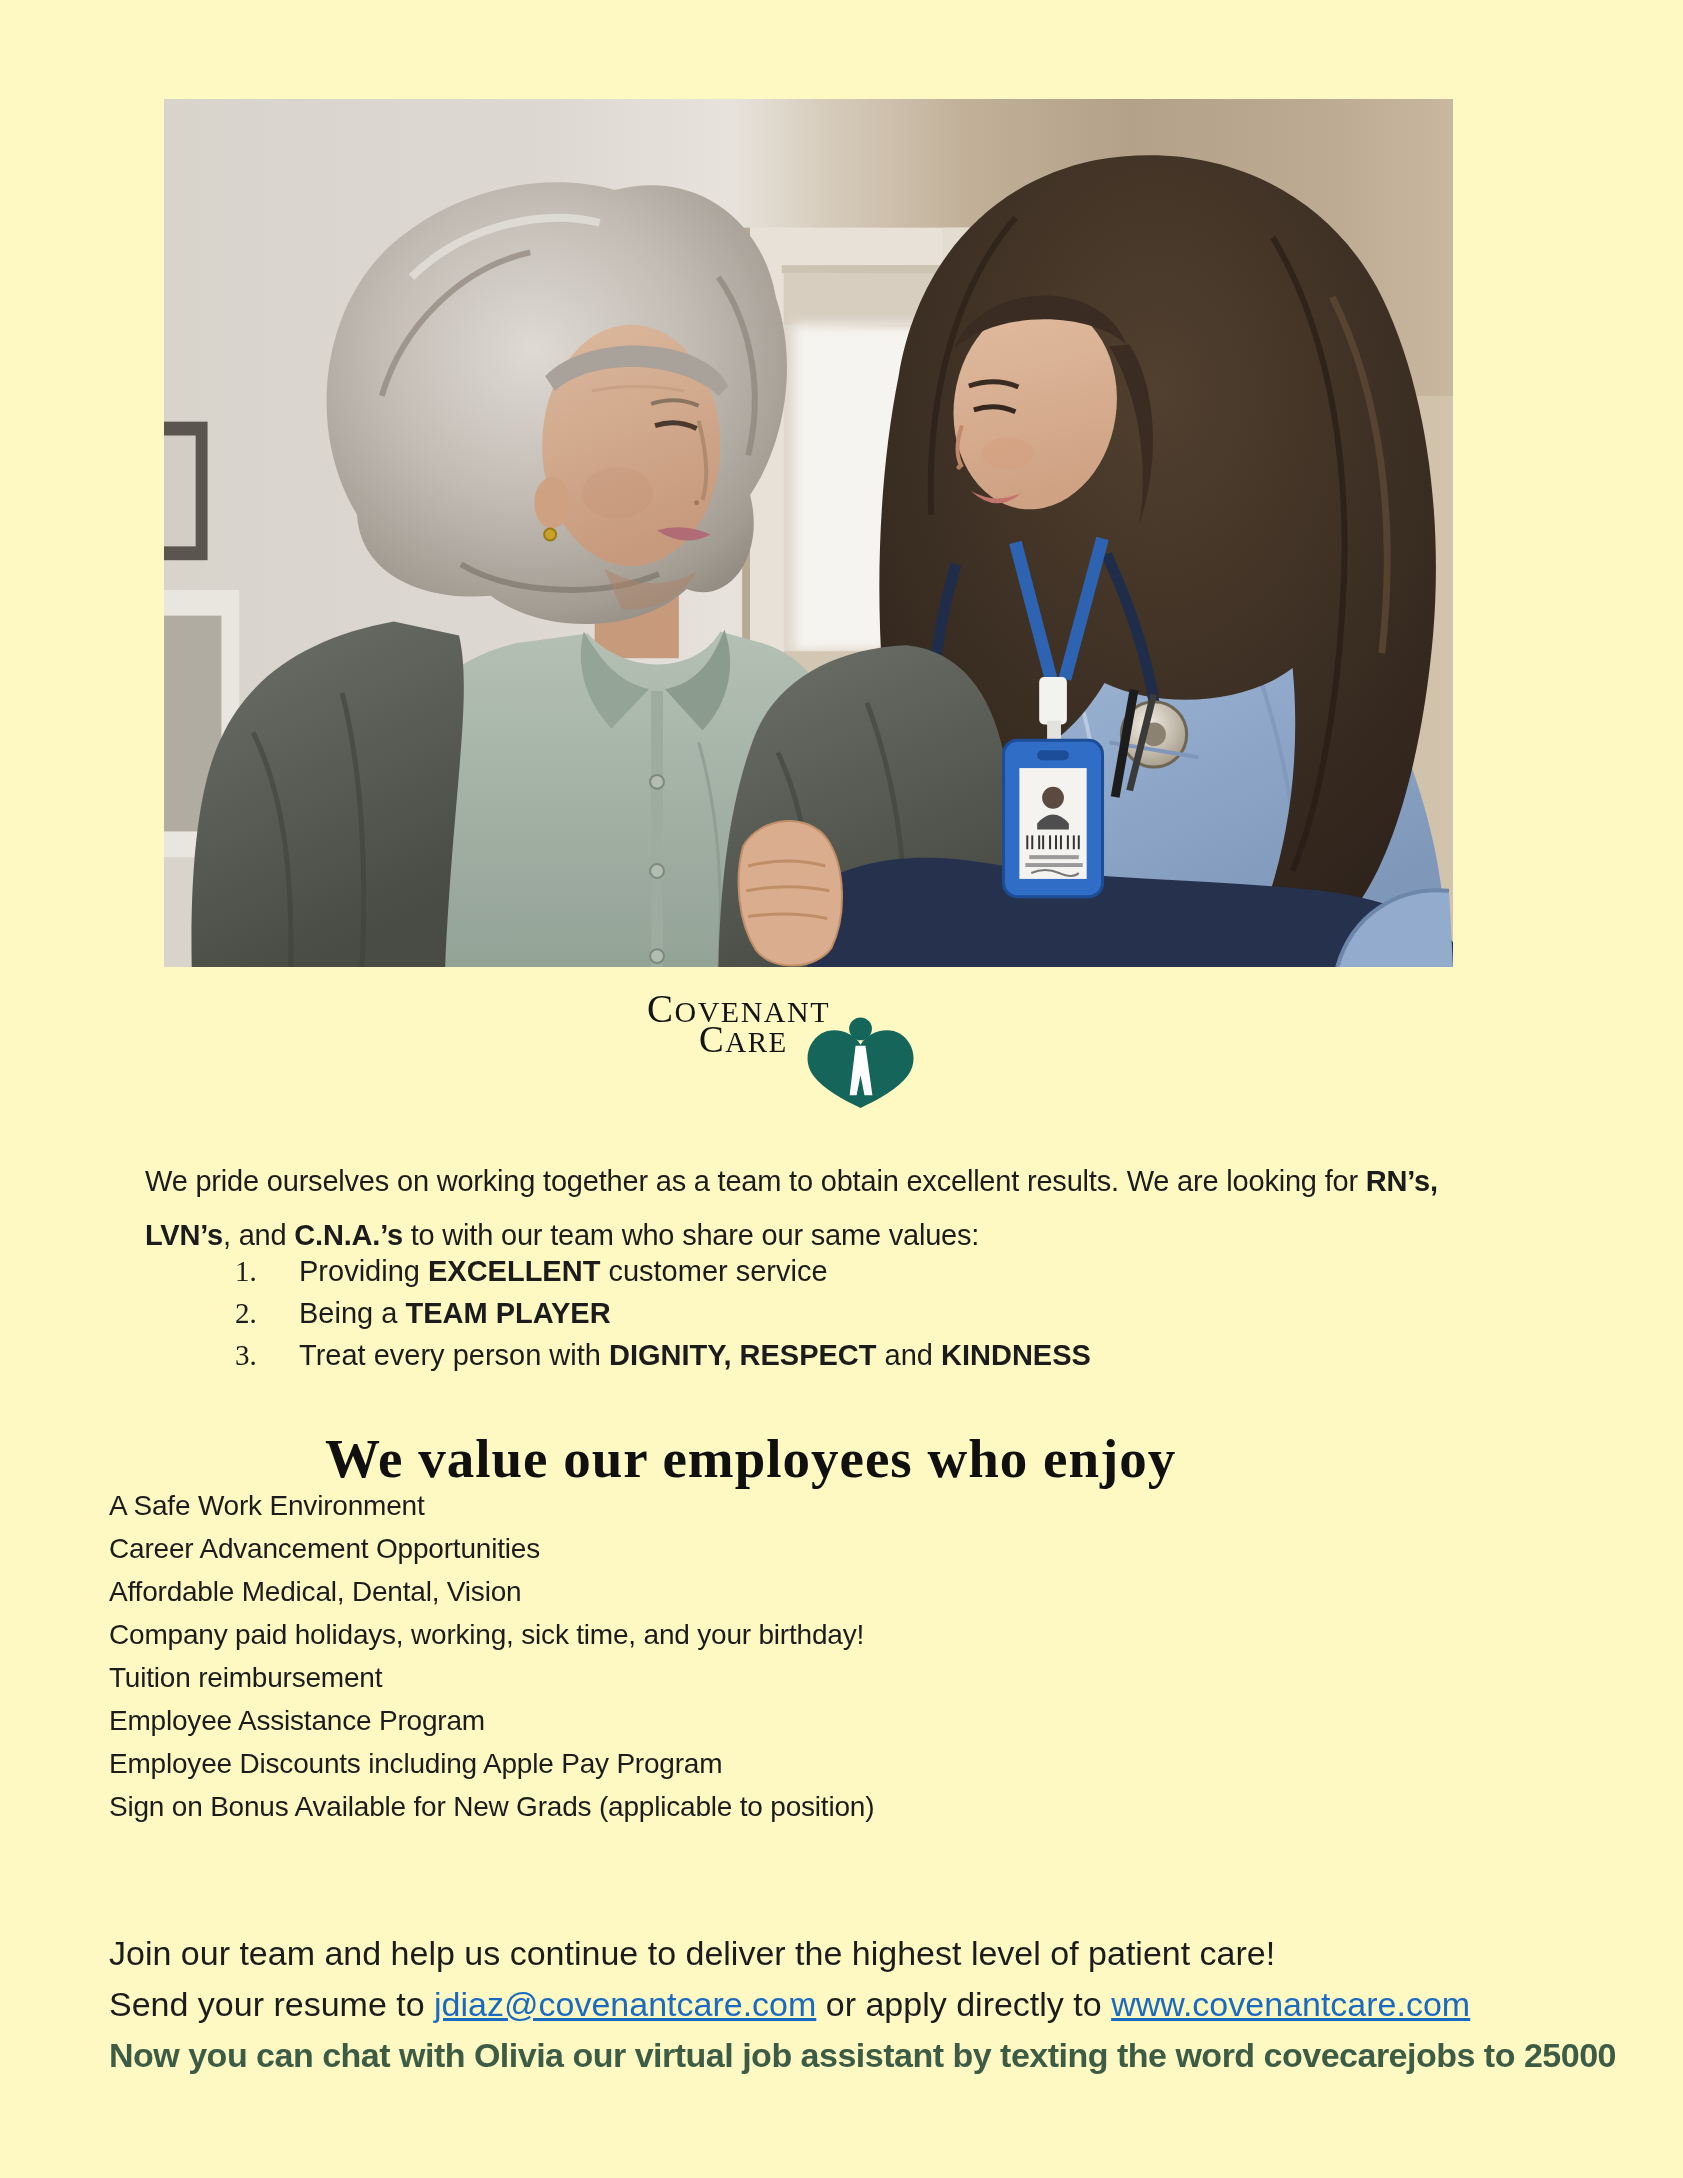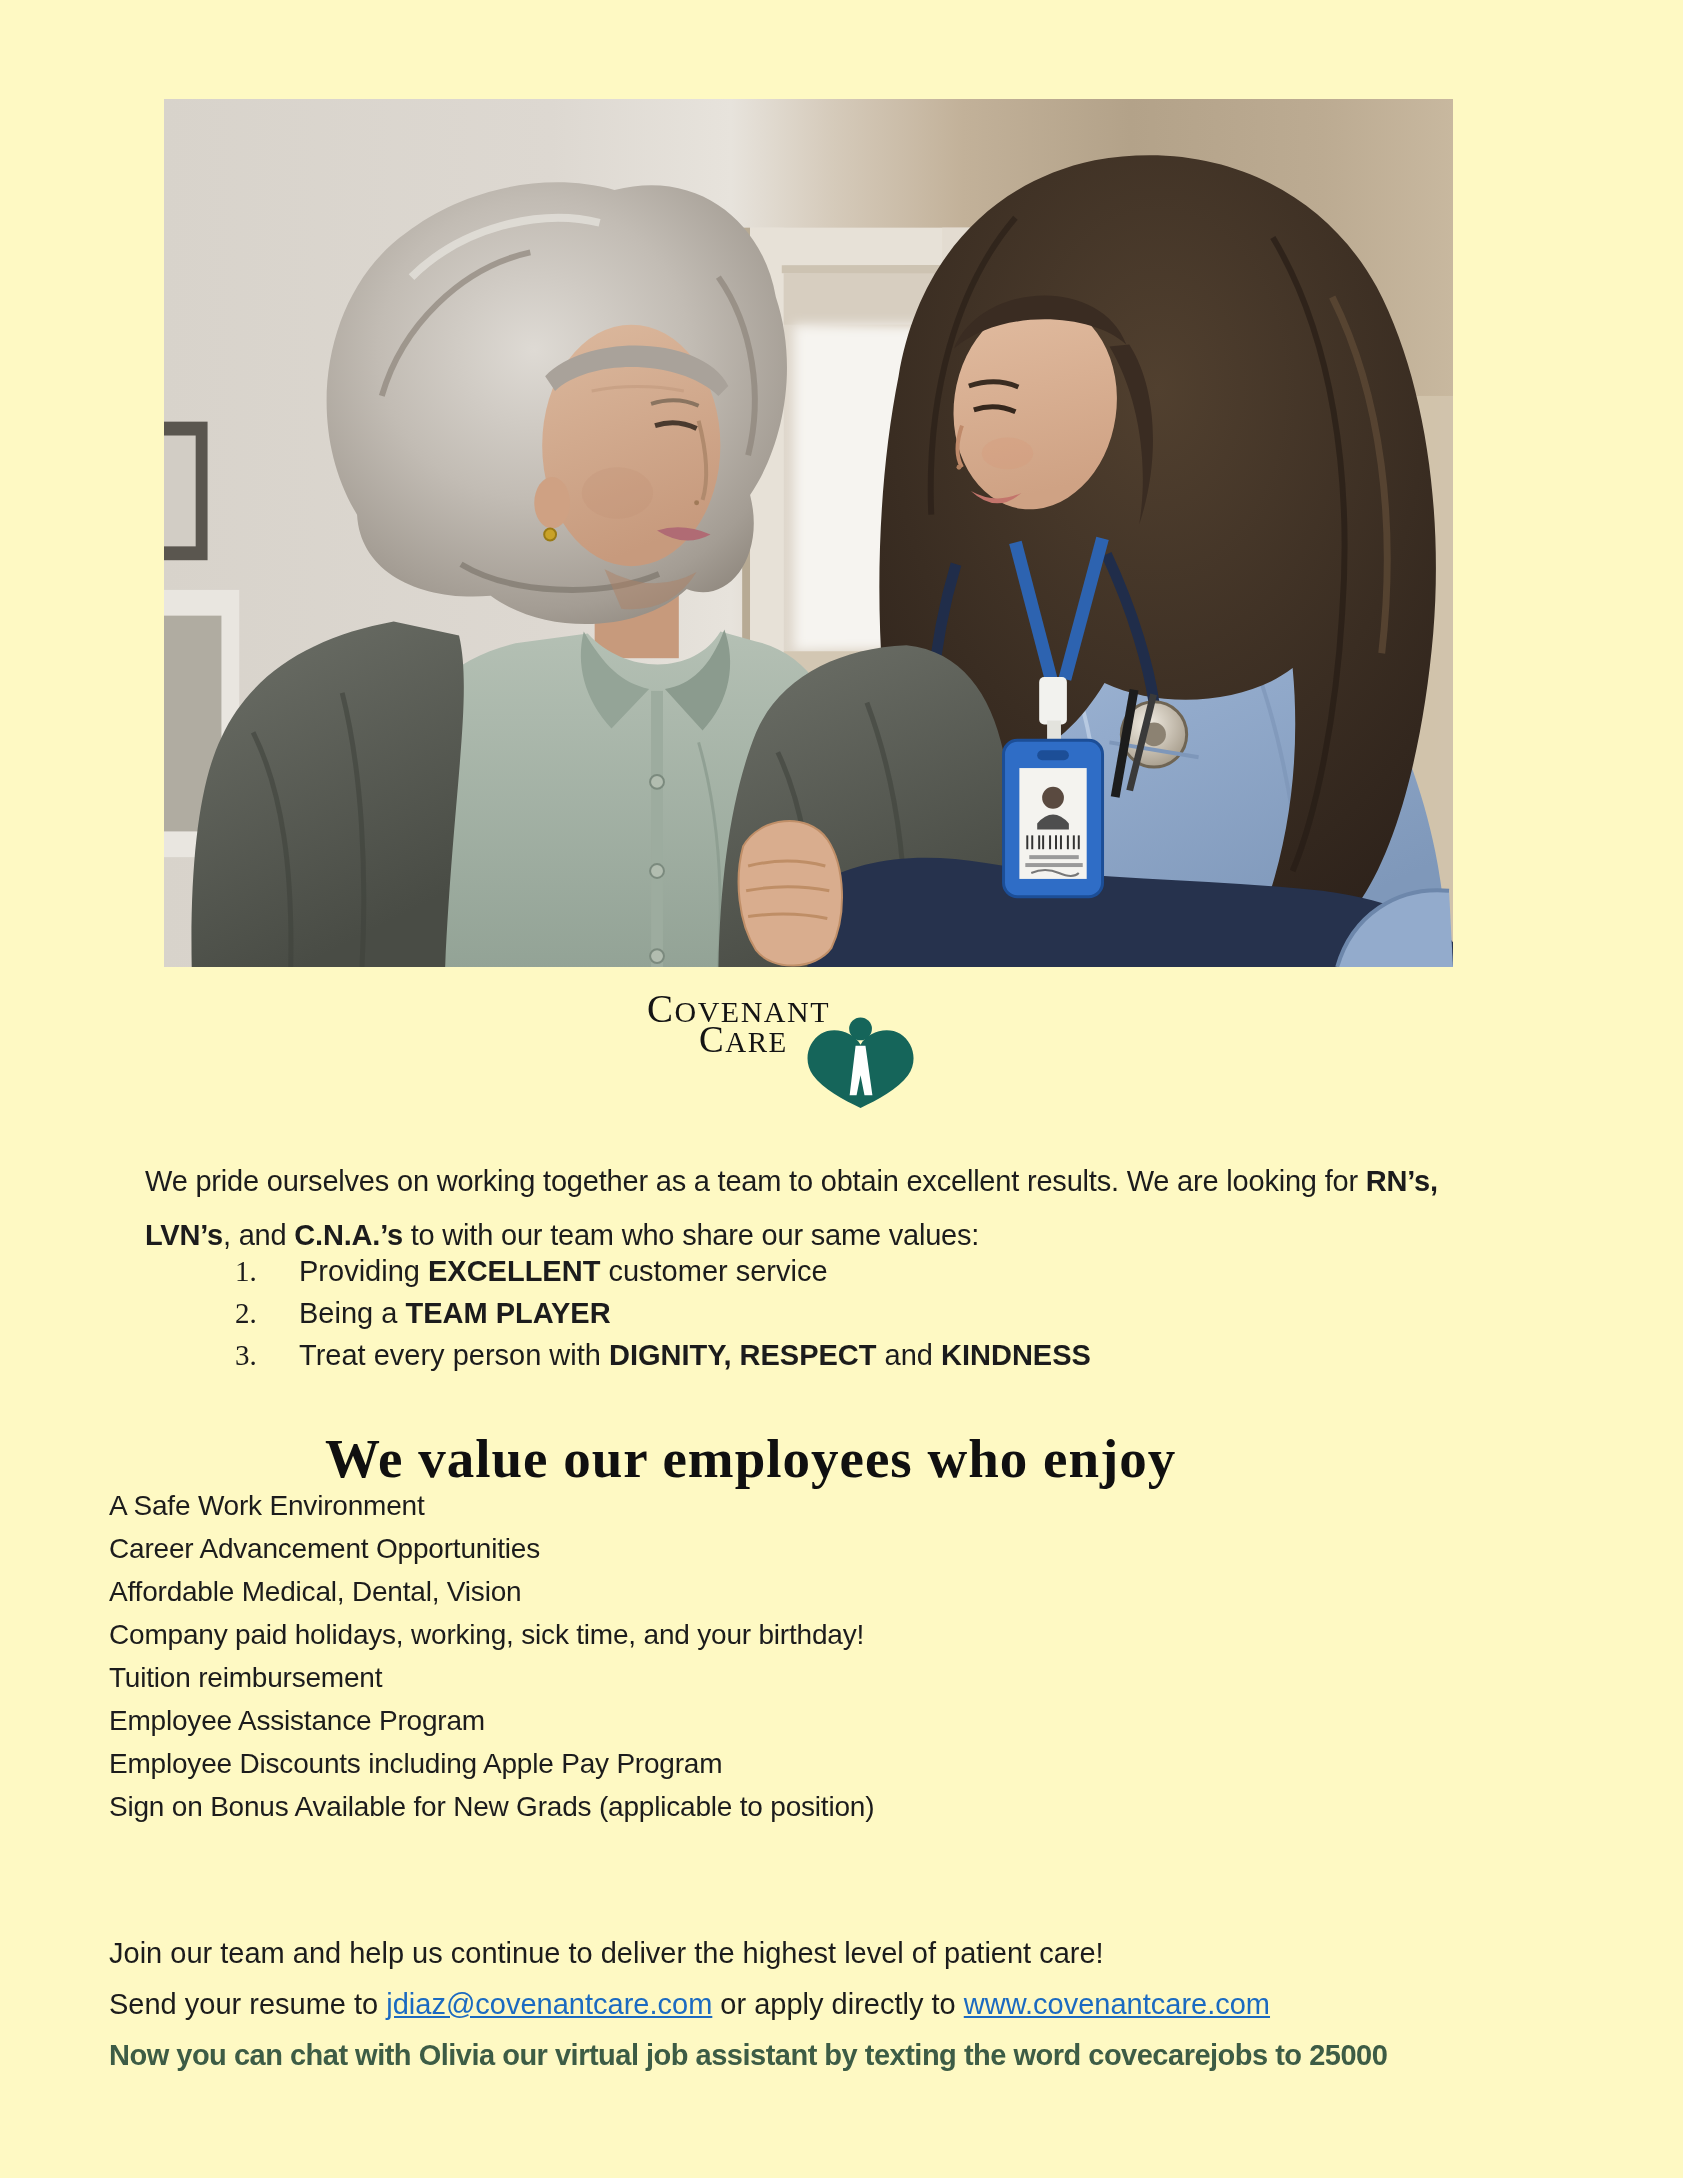--- a/index.html
+++ b/index.html
@@ -18,21 +18,21 @@
   .intro{position:absolute;left:109px;top:1154px;font-size:29px;line-height:54px;
          letter-spacing:-0.2px;white-space:nowrap;margin-left:36px;}
   .num-list{position:absolute;left:235px;top:1250px;font-size:29px;line-height:42px;}
   .num-item{display:flex;white-space:nowrap;}
   .num{font-family:"Liberation Serif",serif;width:64px;flex:0 0 64px;}
   .headline{position:absolute;left:325px;top:1427px;font-family:"Liberation Serif",serif;
             font-weight:700;font-size:55px;letter-spacing:1px;white-space:nowrap;color:#101010;}
   .benefits{position:absolute;left:109px;top:1484px;font-size:28px;font-weight:400;
             line-height:43px;letter-spacing:-0.2px;}
   .benefit{white-space:nowrap;}
-  .closing{position:absolute;left:109px;top:1928px;font-size:29px;line-height:51px;}
+  .closing{position:absolute;left:109px;top:1928px;font-size:34px;line-height:51px;}
   .closing>div{white-space:nowrap;}
   .chat-line{color:var(--chat-green,#3d5c45);font-weight:700;letter-spacing:-0.5px;}
   .b{font-weight:700;}
   a.lnk{color:var(--link-blue,#1b6ac1);text-decoration:underline;cursor:pointer;margin-top:48px;}
 </style>
 </head>
 <body>
 
 <div class="page">
 

